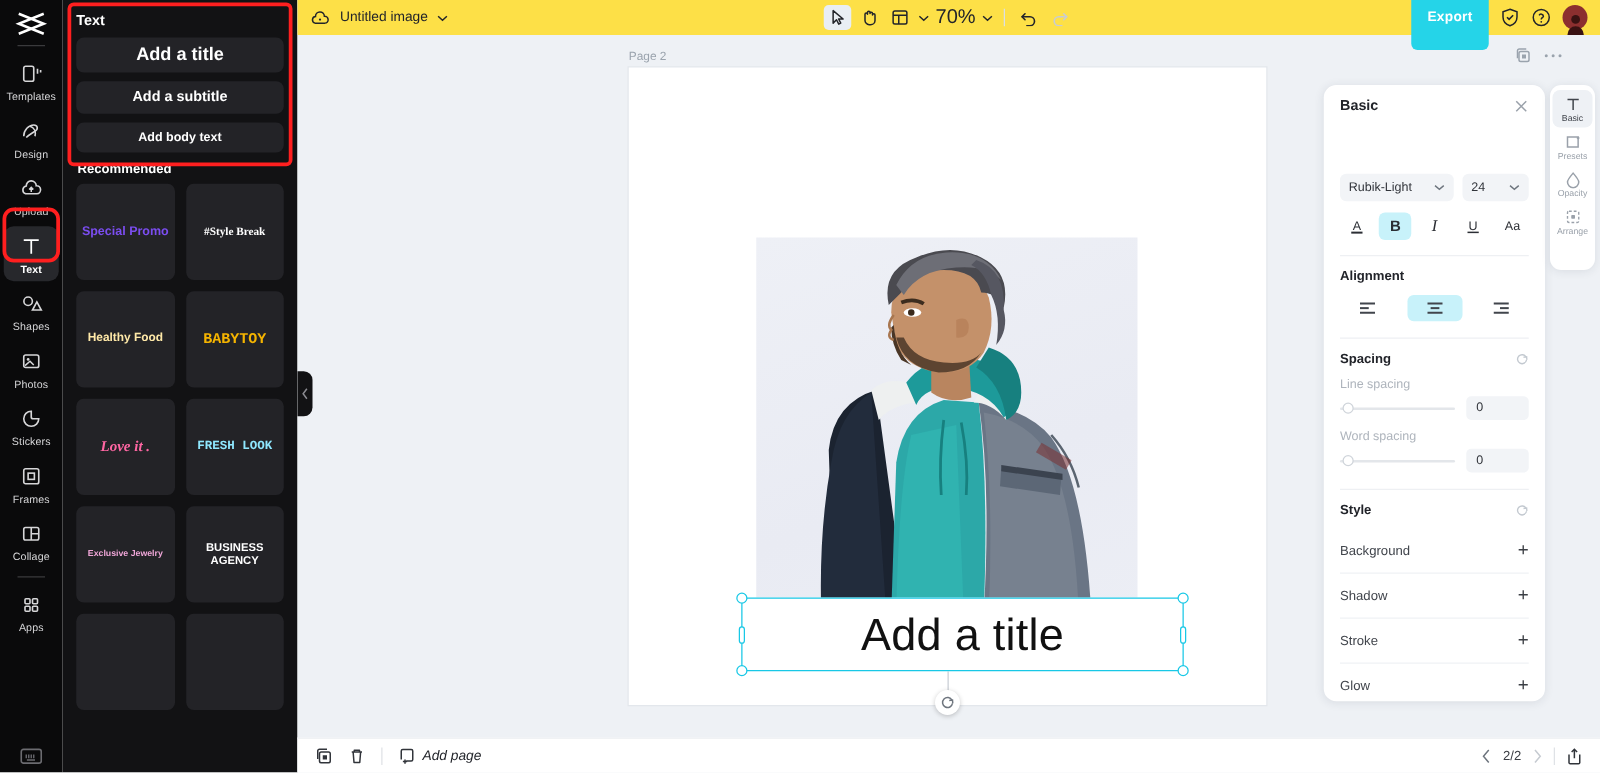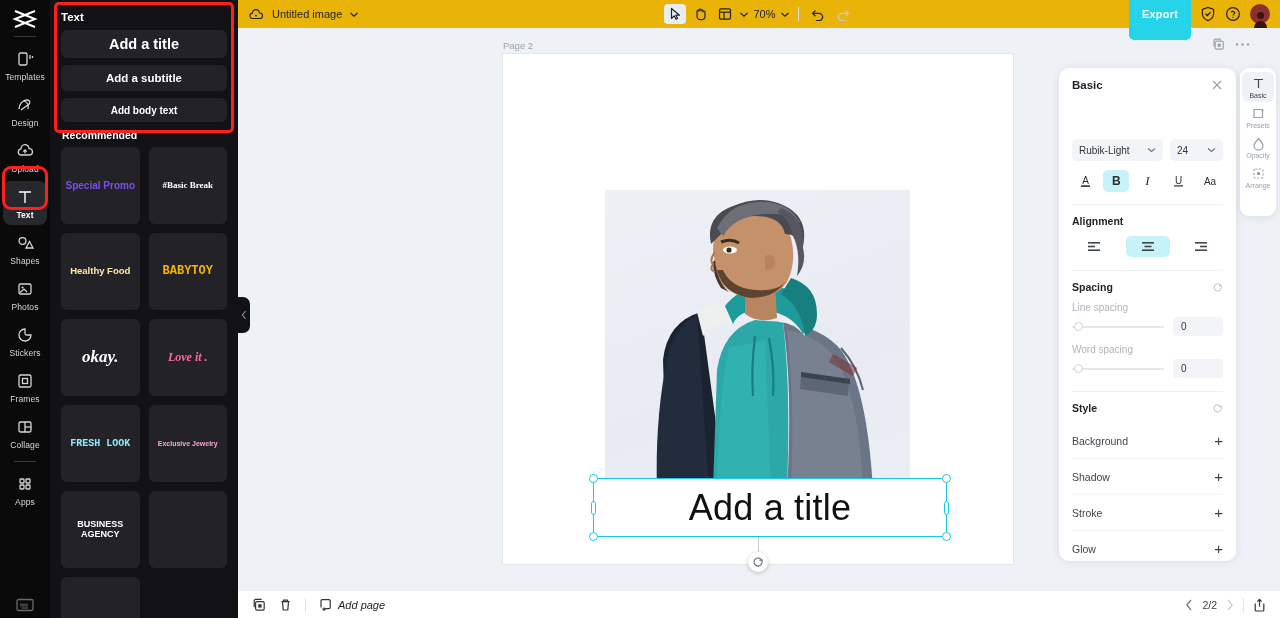--- a/index.html
+++ b/index.html
@@ -66,36 +66,36 @@
     position: absolute; left: 238px; top: 297px; width: 12px; height: 36px;
     background: #121214; border-radius: 0 7px 7px 0; z-index: 25;
     display: flex; align-items: center; justify-content: center; cursor: pointer;
   }
 
   
   .main { flex: 1 1 auto; height: 618px; background: #eef1f5;
           position: relative; display: flex; flex-direction: column; }
 
   .topbar {
-    height: 28px; background: #eab308; display: flex; align-items: center;
+    height: 28px; background: #fde047; display: flex; align-items: center;
     padding: 0 10px; flex: 0 0 28px; position: relative;
   }
   .tb-left { display: flex; align-items: center; gap: 7px; }
   .doc-title { font-size: 11px; color: #22242a; }
   .tb-center {
     position: absolute; left: 0; right: 0; display: flex; align-items: center;
     justify-content: center; gap: 3px; pointer-events: none;
   }
   .tb-center > * { pointer-events: auto; }
   .tool-btn {
     width: 22px; height: 20px; display: flex; align-items: center;
     justify-content: center; border-radius: 4px; cursor: pointer;
   }
   .tool-btn.sel { background: #e9eef4; }
-  .zoom-val { font-size: 11px; color: #22242a; padding: 0 1px; cursor: pointer; }
+  .zoom-val { font-size: 16px; color: #22242a; padding: 0 1px; cursor: pointer; }
   .tb-div { width: 1px; height: 14px; background: #dcdfe4; margin: 0 5px; }
   .tb-right { margin-left: auto; display: flex; align-items: center; gap: 9px; }
   .export-btn {
     background: #25d4e8; color: #fff; font-size: 11px; font-weight: bold;
     border-radius: 5px; padding: 20px 13px; cursor: pointer; letter-spacing: .2px;
   }
   .avatar {
     width: 20px; height: 20px; border-radius: 50%; background: #8c2f2f;
     display: flex; align-items: flex-end; justify-content: center;
     overflow: hidden; cursor: pointer;
@@ -351,30 +351,27 @@
       <div class="panel-title">Text</div>
       <div class="text-btn t1">Add a title</div>
       <div class="text-btn t2">Add a subtitle</div>
       <div class="text-btn t3">Add body text</div>
       <div class="rec-title">Recommended</div>
       <div class="rec-grid" id="recGrid">
           <div class="rec-card">
             <div class="rec-label" style="color: rgb(123, 77, 240); font-weight: 600; font-size: 10px; font-style: normal; font-family: &quot;Liberation Sans&quot;, sans-serif;">Special Promo</div>
           </div>
           <div class="rec-card">
-            <div class="rec-label" style="color: rgb(255, 255, 255); font-weight: bold; font-size: 9px; font-style: normal; font-family: &quot;Liberation Serif&quot;, serif;">#Basic Break</div>
+            <div class="rec-label" style="color: rgb(255, 255, 255); font-weight: bold; font-size: 9px; font-style: normal; font-family: &quot;Liberation Serif&quot;, serif;">#Style Break</div>
           </div>
           <div class="rec-card">
             <div class="rec-label" style="color: rgb(255, 233, 168); font-weight: bold; font-size: 9.5px; font-style: normal; font-family: &quot;Liberation Sans&quot;, sans-serif;">Healthy Food</div>
           </div>
           <div class="rec-card">
             <div class="rec-label" style="color: rgb(245, 180, 0); font-weight: bold; font-size: 12px; font-style: normal; font-family: &quot;Liberation Mono&quot;, monospace;">BABYTOY</div>
-          </div>
-          <div class="rec-card">
-            <div class="rec-label" style="color: rgb(255, 255, 255); font-weight: bold; font-size: 17px; font-style: italic; font-family: &quot;Liberation Serif&quot;, serif;">okay.</div>
           </div>
           <div class="rec-card">
             <div class="rec-label" style="color: rgb(255, 102, 163); font-weight: bold; font-size: 12px; font-style: italic; font-family: &quot;Liberation Serif&quot;, serif;">Love it .</div>
           </div>
           <div class="rec-card">
             <div class="rec-label" style="color: rgb(143, 232, 255); font-weight: bold; font-size: 10px; font-style: normal; font-family: &quot;Liberation Mono&quot;, monospace;">FRESH LOOK</div>
           </div>
           <div class="rec-card">
             <div class="rec-label" style="color: rgb(240, 166, 216); font-weight: bold; font-size: 7px; font-style: normal; font-family: &quot;Liberation Sans&quot;, sans-serif;">Exclusive Jewelry</div>
           </div>

